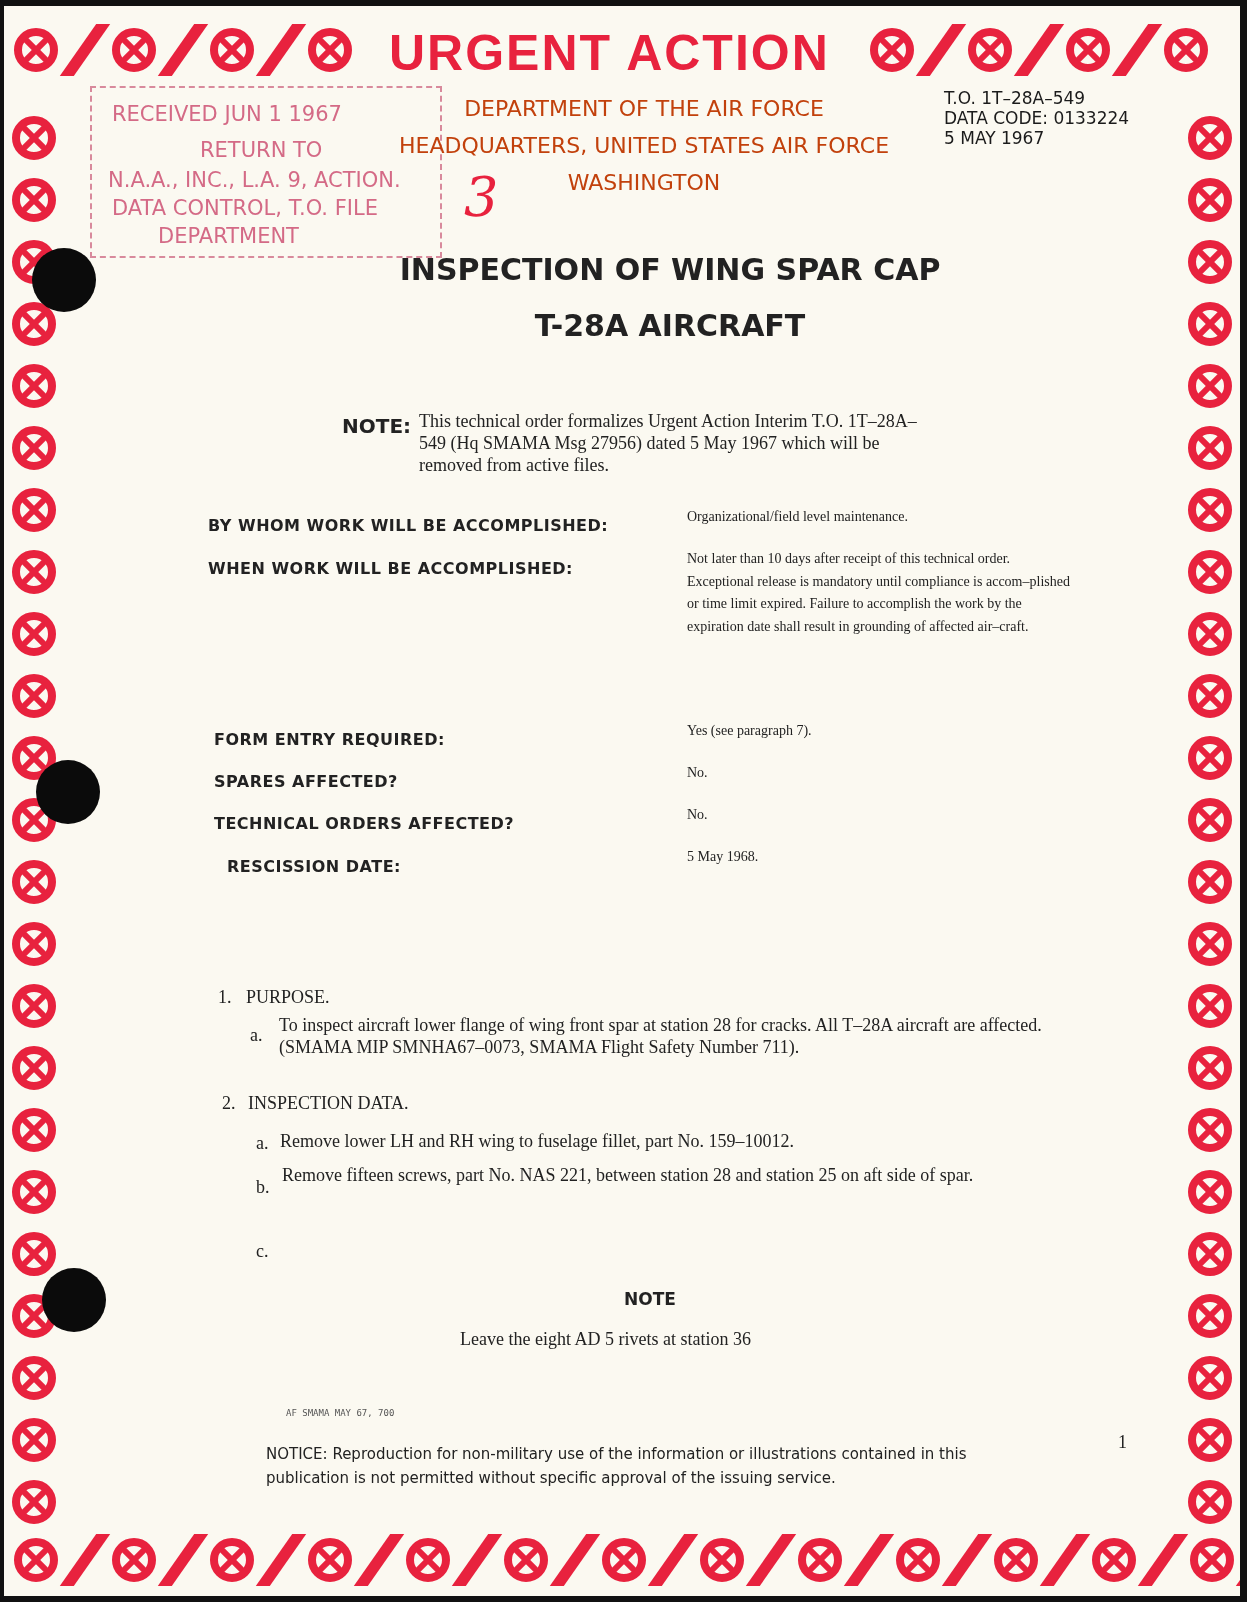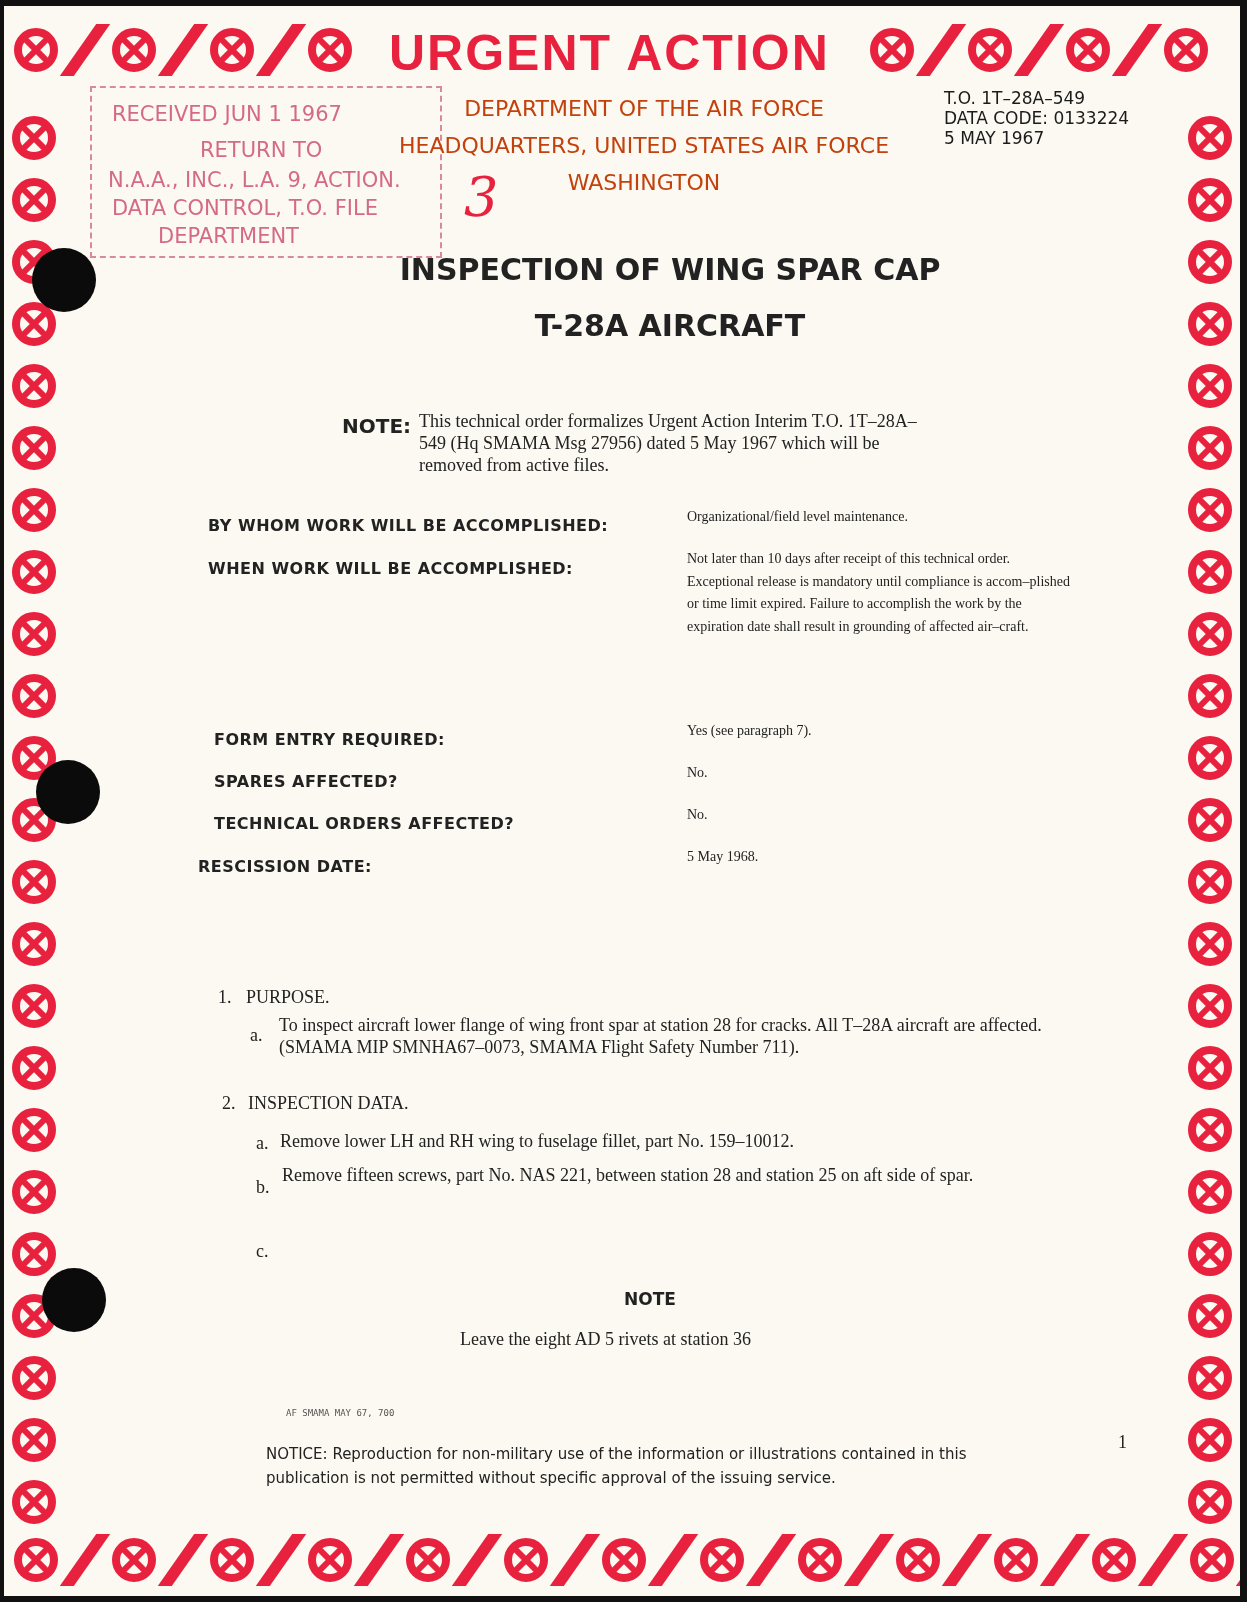--- a/index.html
+++ b/index.html
@@ -179,21 +179,21 @@
 
   <div class="field-lbl" style="left:210px;top:724px;">FORM ENTRY REQUIRED:</div>
   <div class="field-val" style="top:714px;">Yes (see paragraph 7).</div>
 
   <div class="field-lbl" style="left:210px;top:766px;">SPARES AFFECTED?</div>
   <div class="field-val" style="top:756px;">No.</div>
 
   <div class="field-lbl" style="left:210px;top:808px;">TECHNICAL ORDERS AFFECTED?</div>
   <div class="field-val" style="top:798px;">No.</div>
 
-  <div class="field-lbl" style="left:194px;top:851px;">RESCISSION DATE:</div>
+  <div class="field-lbl" style="left:223px;top:851px;">RESCISSION DATE:</div>
   <div class="field-val" style="top:840px;">5 May 1968.</div>
 
   <div class="sec" style="left:214px;top:980px;">1.</div>
   <div class="sec" style="left:242px;top:980px;">PURPOSE.</div>
   <div class="sec" style="left:246px;top:1018px;">a.</div>
   <div class="sec" style="left:275px;top:1008px;width:800px;">To inspect aircraft lower flange of wing front spar at station 28 for cracks.  All T–28A aircraft are affected.  (SMAMA MIP SMNHA67–0073, SMAMA Flight Safety Number 711).</div>
 
   <div class="sec" style="left:218px;top:1086px;">2.</div>
   <div class="sec" style="left:244px;top:1086px;">INSPECTION DATA.</div>
   <div class="sec" style="left:252px;top:1126px;">a.</div>

